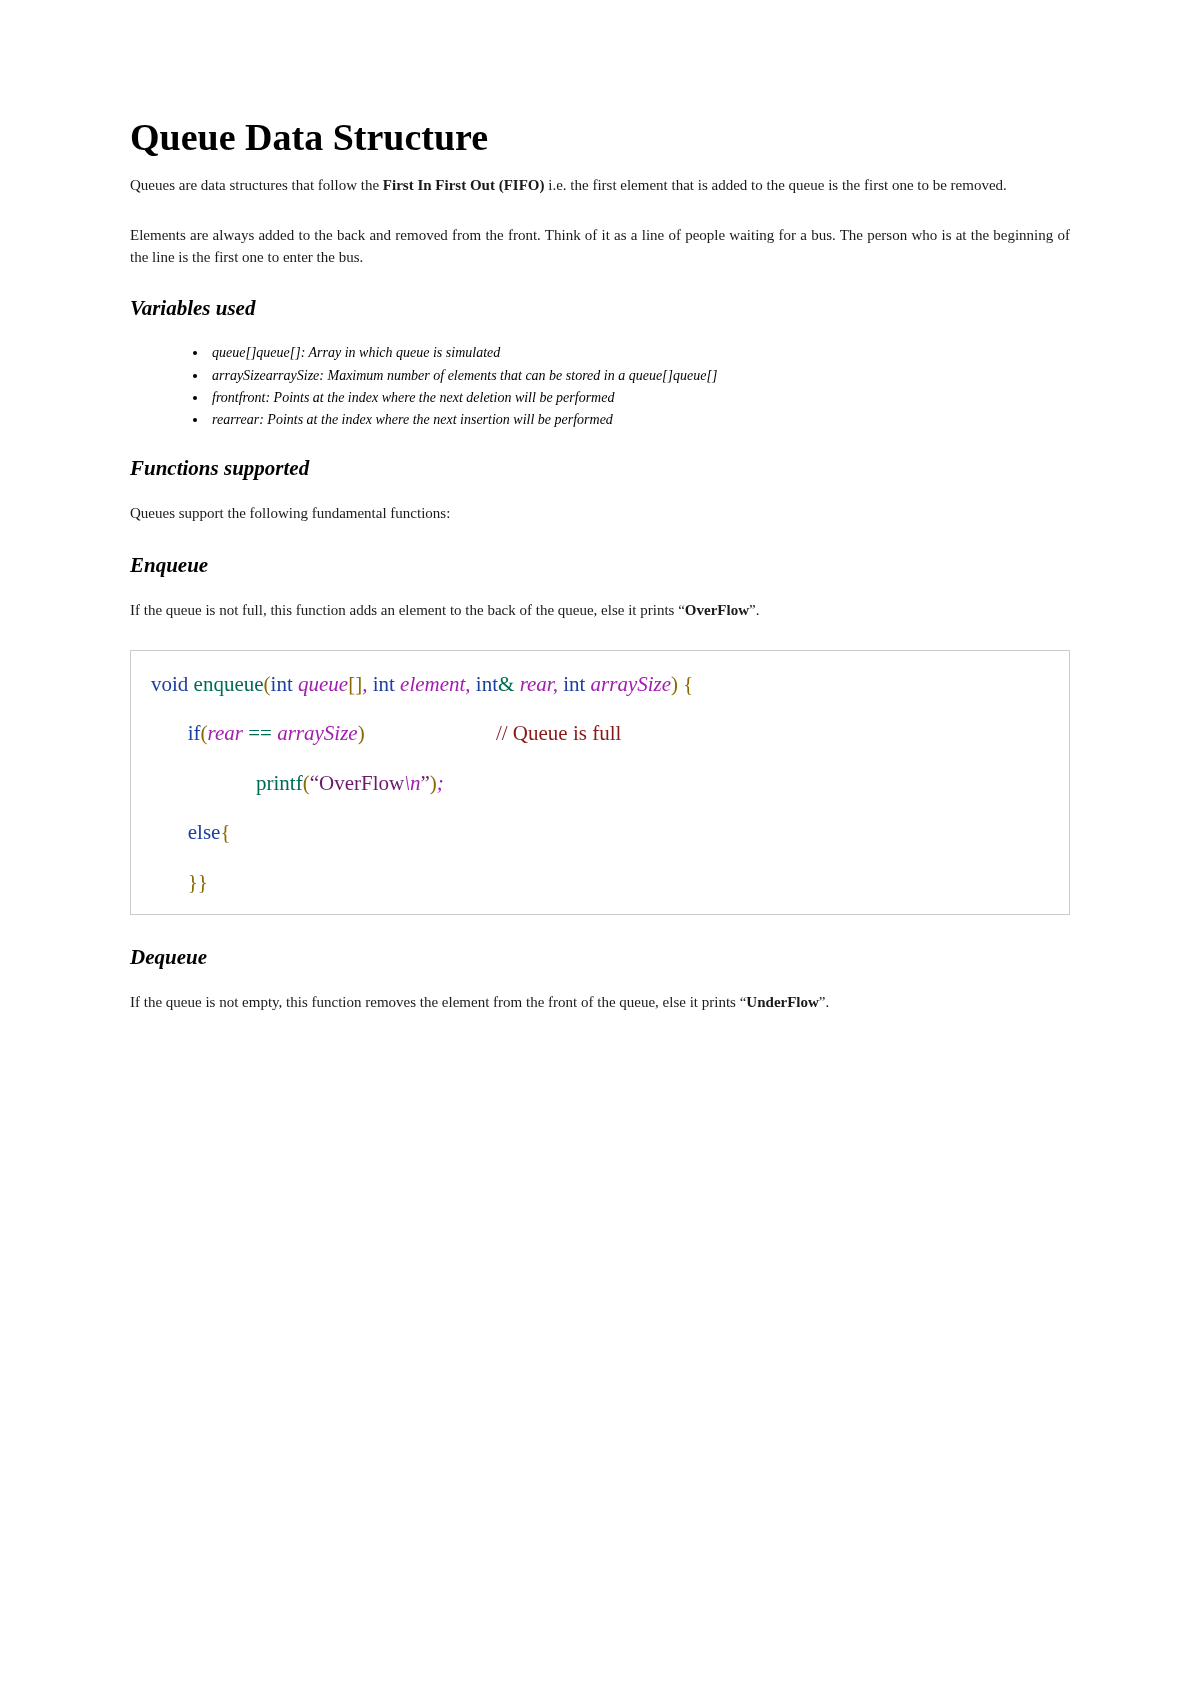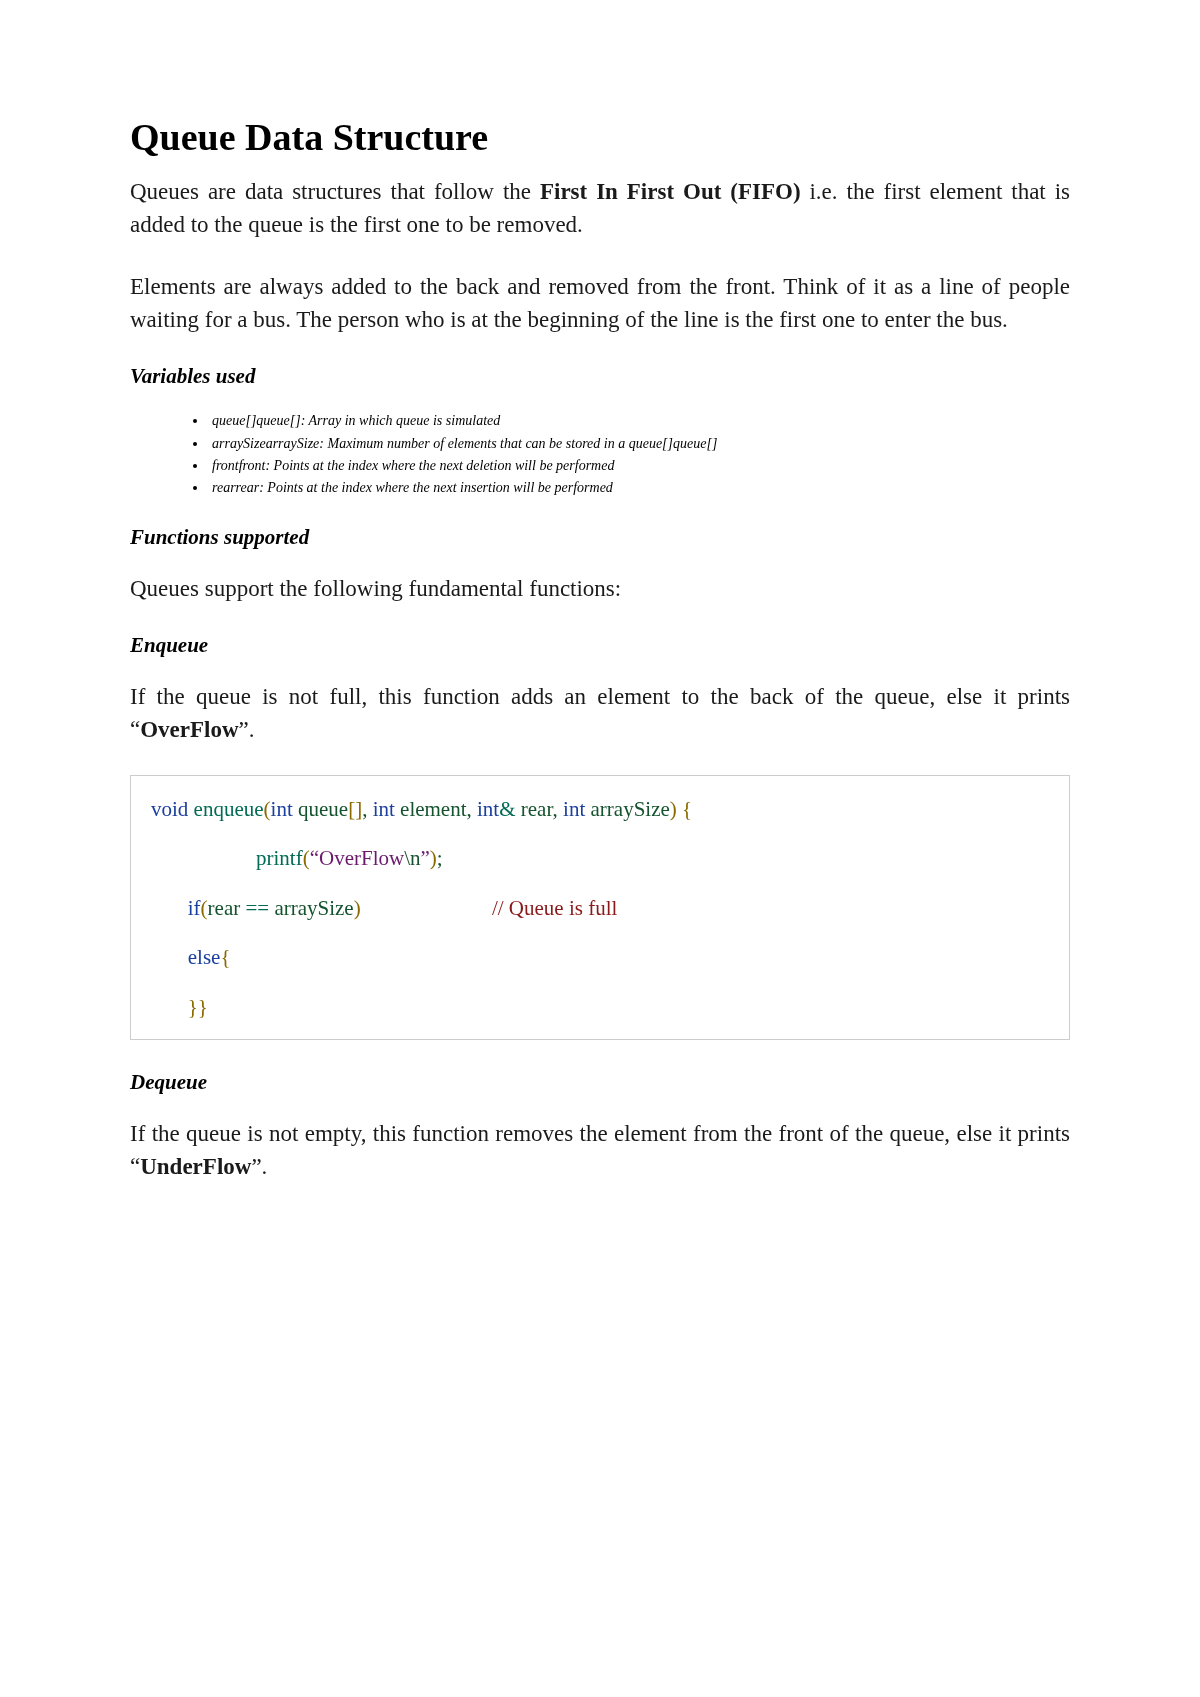--- a/index.html
+++ b/index.html
@@ -10,21 +10,21 @@
       height: 1697px;
       padding: 115px 130px 50px 130px;
       color: #000;
     }
     .title {
       font-size: 38px;
       font-weight: bold;
       margin-bottom: 16px;
     }
     .paragraph {
-      font-size: 23px;
+      font-size: 15px;
       line-height: 1.45;
       text-align: justify;
       margin-bottom: 28px;
       color: #1a1a1a;
     }
     .bold { font-weight: bold; }
     .section-heading {
       font-size: 21px;
       font-weight: bold;
       margin-top: 6px;
@@ -53,21 +53,21 @@
       line-height: 1.5;
     }
     .code-line { white-space: pre; margin-bottom: 18px; }
     .code-line:last-child { margin-bottom: 0; }
     .c-kw { color: #1a3f9e; }
     .c-type { color: #026b54; }
     .c-str { color: #6b1a6b; }
     .c-brk { color: #8b6a00; }
     .c-cmt { color: #8a1a1a; }
     .c-fn { color: #026b54; }
-    .c-id { color: #14532d; }
+    .c-id { color: #a21caf; font-style: italic; }
     .c-paren { color: #8b6a00; }
     .c-q { color: #6b1a6b; }
   </style>
 </head>
 <body>
 
 <h1 class="title">Queue Data Structure</h1>
 
 <p class="paragraph">
   <span>Queues are data structures that follow the </span><span class="bold">First In First Out (FIFO)</span><span> i.e. the first element that is added to the queue is the first one to be removed.</span>
@@ -89,22 +89,22 @@
 <p class="paragraph">Queues support the following fundamental functions:</p>
 
 <p class="section-heading">Enqueue</p>
 
 <p class="paragraph">
   <span>If the queue is not full, this function adds an element to the back of the queue, else it prints “</span><span class="bold">OverFlow</span><span>”.</span>
 </p>
 
 <div class="code-box">
   <div class="code-line"><span class="c-kw">void</span><span class="c-fn"> enqueue</span><span class="c-paren">(</span><span class="c-kw">int</span><span class="c-id"> queue</span><span class="c-brk">[]</span><span class="c-id">, </span><span class="c-kw">int</span><span class="c-id"> element</span><span class="c-id">, </span><span class="c-kw">int</span><span class="c-type">&amp;</span><span class="c-id"> rear</span><span class="c-id">, </span><span class="c-kw">int</span><span class="c-id"> arraySize</span><span class="c-paren">)</span><span class="c-brk"> {</span></div>
+  <div class="code-line"><span>       </span><span class="c-kw">if</span><span class="c-paren">(</span><span class="c-id">rear </span><span class="c-type">==</span><span class="c-id"> arraySize</span><span class="c-paren">)</span><span>                         </span><span class="c-cmt">// Queue is full</span></div>
   <div class="code-line"><span>                    </span><span class="c-fn">printf</span><span class="c-paren">(</span><span class="c-q">“</span><span class="c-str">OverFlow</span><span class="c-id">\n</span><span class="c-q">”</span><span class="c-paren">)</span><span class="c-id">;</span></div>
-  <div class="code-line"><span>       </span><span class="c-kw">if</span><span class="c-paren">(</span><span class="c-id">rear </span><span class="c-type">==</span><span class="c-id"> arraySize</span><span class="c-paren">)</span><span>                         </span><span class="c-cmt">// Queue is full</span></div>
   <div class="code-line"><span>       </span><span class="c-kw">else</span><span class="c-brk">{</span></div>
   <div class="code-line"><span>       </span><span class="c-brk">}}</span></div>
 </div>
 
 <p class="section-heading">Dequeue</p>
 
 <p class="paragraph">
   <span>If the queue is not empty, this function removes the element from the front of the queue, else it prints “</span><span class="bold">UnderFlow</span><span>”.</span>
 </p>
 

